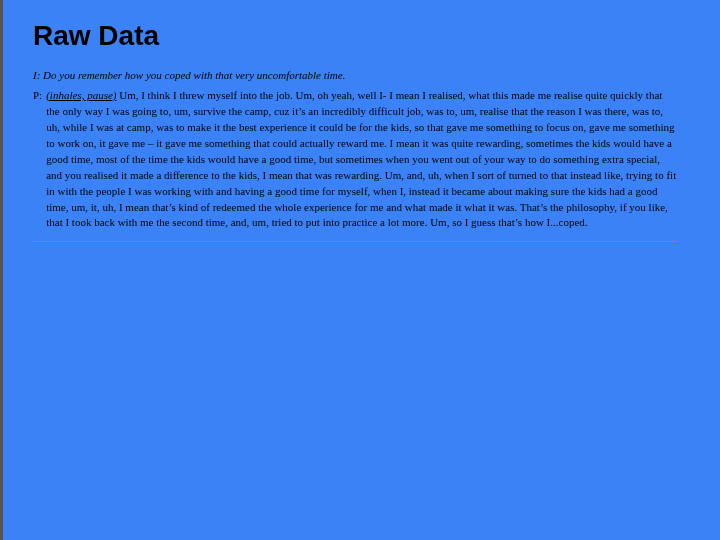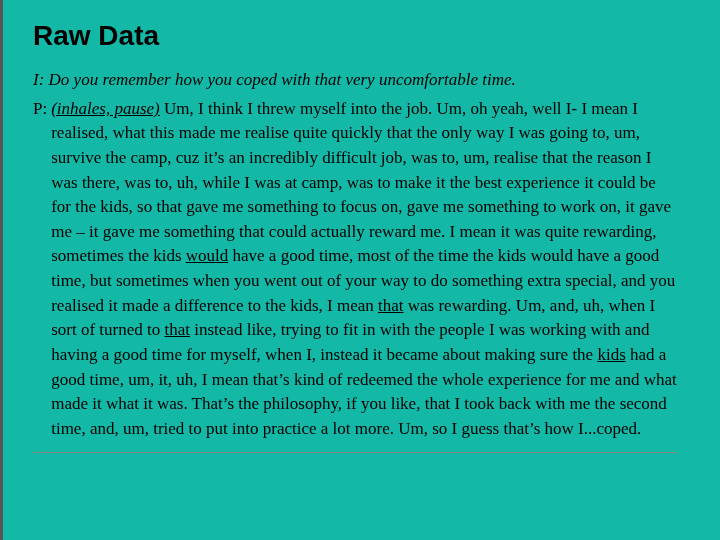--- a/index.html
+++ b/index.html
@@ -12,35 +12,35 @@
       background: #ffffff;
       font-family: "Times New Roman", Times, serif;
       width: 720px;
       height: 540px;
       overflow: hidden;
     }
 
     .page-container {
       width: 720px;
       height: 540px;
-      background: #14b8a6;
+      background: #3b82f6;
       padding: 20px 43px 20px 30px;
       border-left: 3px solid #555555;
     }
 
     .page-title {
       font-size: 28px;
       font-weight: bold;
       font-family: Arial, Helvetica, sans-serif;
       margin-bottom: 16px;
       color: #000000;
     }
 
     .content-area {
-      font-size: 17px;
+      font-size: 11px;
       line-height: 1.45;
       color: #000000;
     }
 
     .line-i {
       font-style: italic;
       margin-bottom: 4px;
       display: block;
     }
 
@@ -52,21 +52,20 @@
     .line-p .label {
       flex-shrink: 0;
       margin-right: 4px;
     }
 
     .paragraph-text {
       text-align: left;
     }
 
     .underline {
-      text-decoration: underline;
     }
 
     .italic {
       font-style: italic;
       text-decoration: underline;
     }
 
     .divider {
       border: none;
       border-bottom: 1px solid #888888;

